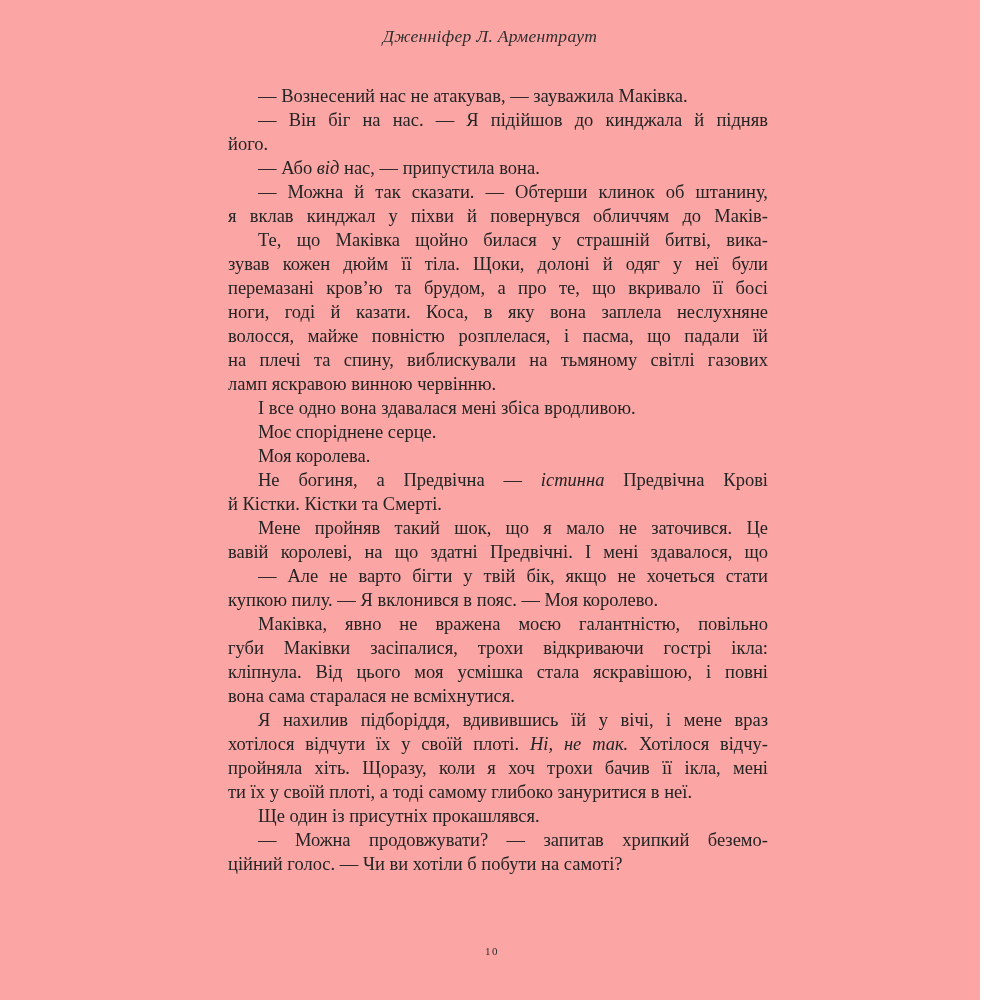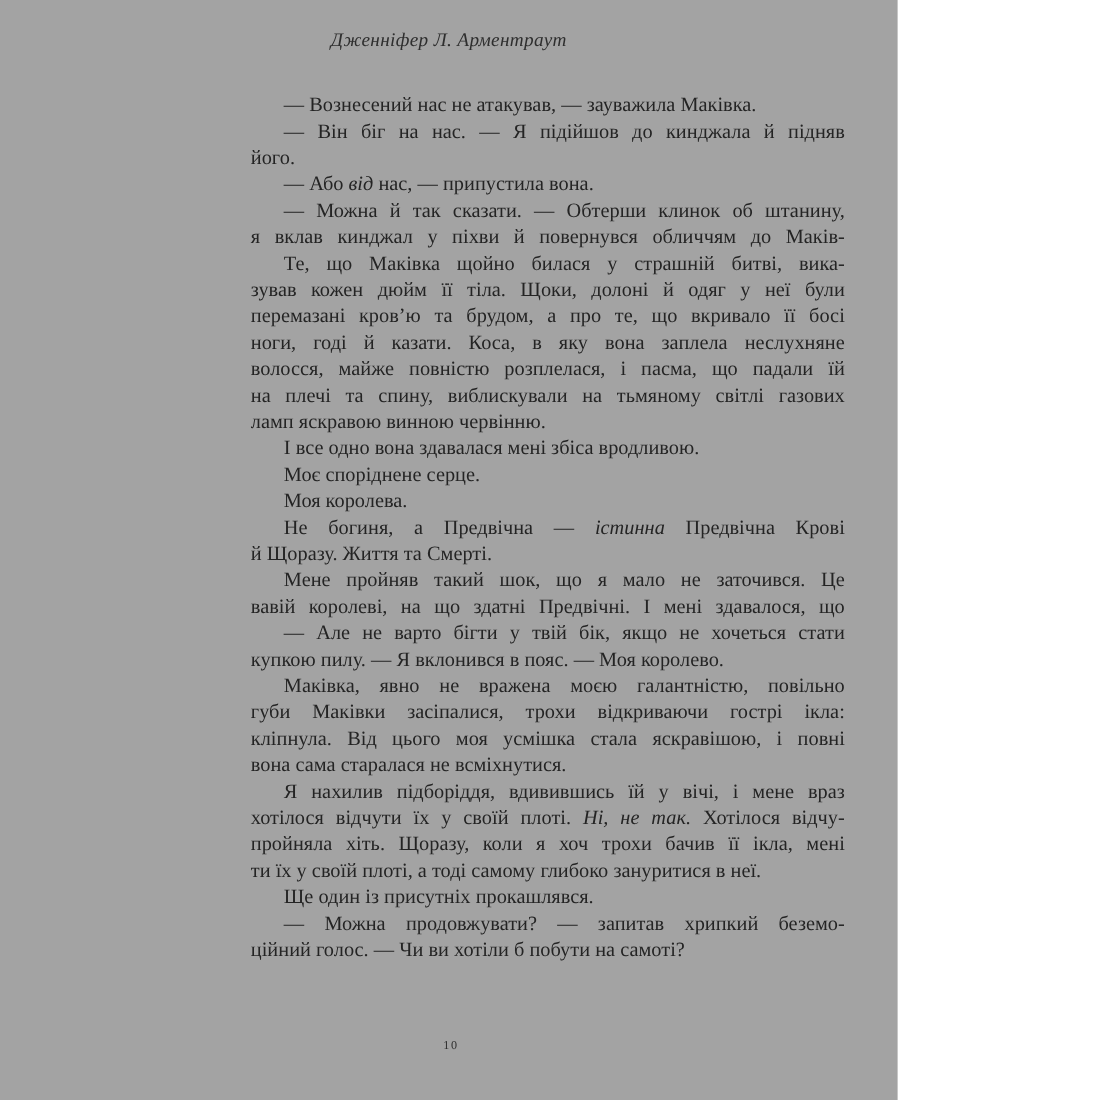--- a/index.html
+++ b/index.html
@@ -2,23 +2,23 @@
 <html lang="uk"><head>
 <meta charset="utf-8">
 <style>
   html, body {
     margin: 0;
     padding: 0;
     background: #ffffff;
   }
   .page {
     position: relative;
-    width: 816px;
+    width: 980px;
     height: 1000px;
-    background: #a3a3a3;
+    background: #fca5a5;
     font-family: "Liberation Serif", "DejaVu Serif", serif;
     color: #262626;
     overflow: hidden;
   }
   .running-header {
     position: absolute;
     top: 26px;
     left: 0;
     width: 100%;
     text-align: center;
@@ -101,21 +101,21 @@
         <div class="line first last"><span>І все одно вона здавалася мені збіса вродливою.</span></div>
       </div>
       <div class="paragraph">
         <div class="line first last"><span>Моє споріднене серце.</span></div>
       </div>
       <div class="paragraph">
         <div class="line first last"><span>Моя королева.</span></div>
       </div>
       <div class="paragraph">
         <div class="line first"><span>Не богиня, а Предвічна — </span><em>істинна</em><span> Предвічна Крові</span></div>
-        <div class="line last"><span>й Щоразу. Життя та Смерті.</span></div>
+        <div class="line last"><span>й Кістки. Кістки та Смерті.</span></div>
       </div>
       <div class="paragraph">
         <div class="line first"><span>Мене пройняв такий шок, що я мало не заточився. Це</span></div>
         <div class="line"><span>вавій королеві, на що здатні Предвічні. І мені здавалося, що</span></div>
       </div>
       <div class="paragraph">
         <div class="line first"><span>— Але не варто бігти у твій бік, якщо не хочеться стати</span></div>
         <div class="line last"><span>купкою пилу. — Я вклонився в пояс. — Моя королево.</span></div>
       </div>
       <div class="paragraph">

